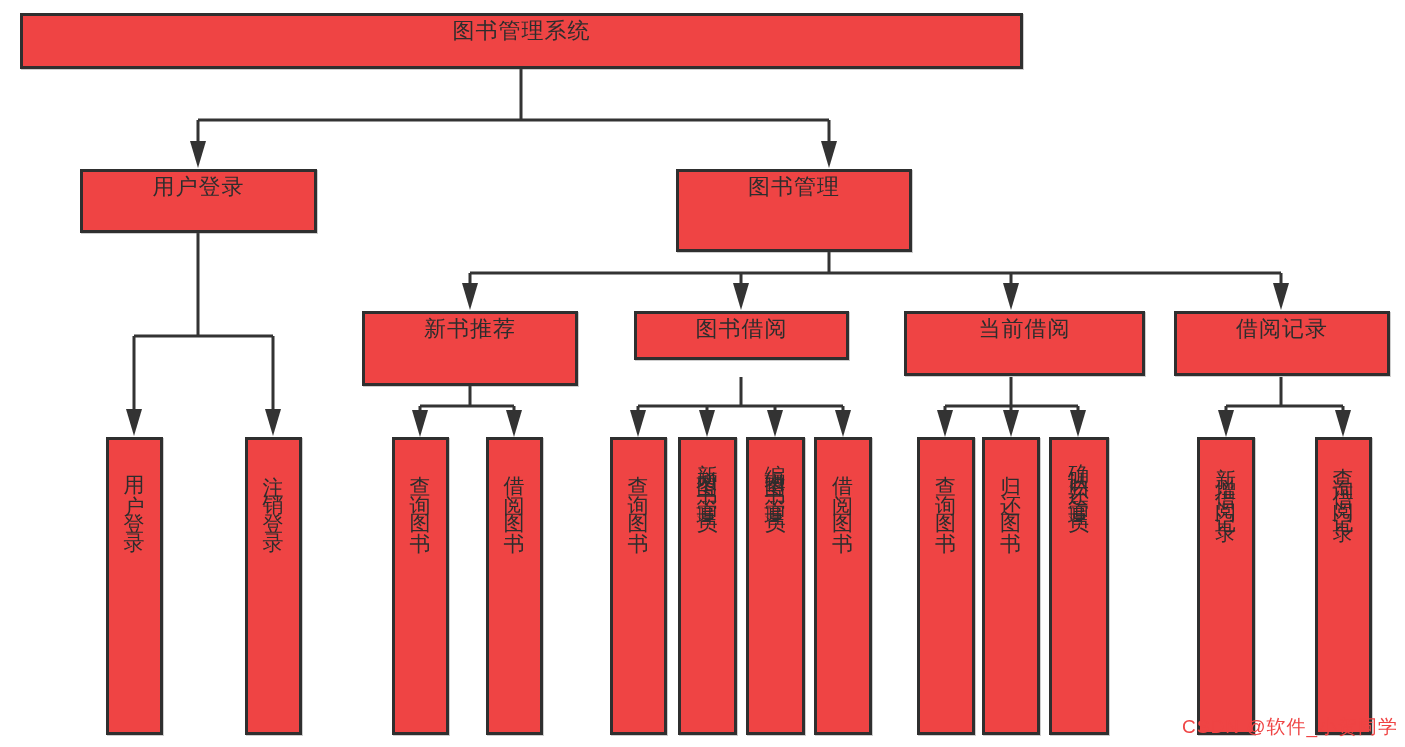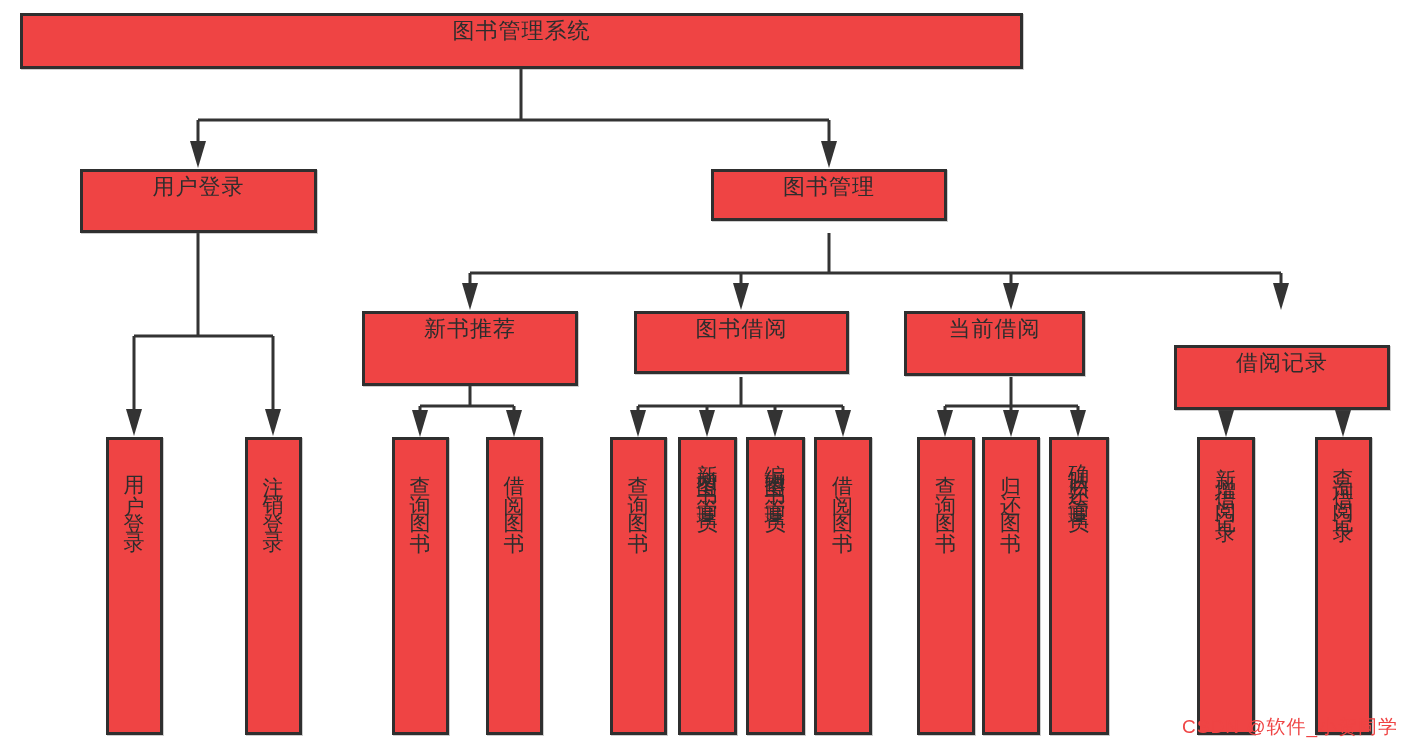--- a/index.html
+++ b/index.html
@@ -94,34 +94,34 @@
     </g>
   </svg>
 
   <div class="node" style="left:20px;top:13px;width:1003px;height:56px;">
     <span class="hlabel">图书管理系统</span>
   </div>
 
   <div class="node" style="left:80px;top:169px;width:237px;height:64px;">
     <span class="hlabel">用户登录</span>
   </div>
-  <div class="node" style="left:711px;top:169px;width:236px;height:52px;">
+  <div class="node" style="left:676px;top:169px;width:236px;height:83px;">
     <span class="hlabel">图书管理</span>
   </div>
 
   <div class="node" style="left:362px;top:311px;width:216px;height:75px;">
     <span class="hlabel">新书推荐</span>
   </div>
-  <div class="node" style="left:634px;top:311px;width:215px;height:63px;">
+  <div class="node" style="left:634px;top:311px;width:215px;height:49px;">
     <span class="hlabel">图书借阅</span>
   </div>
-  <div class="node" style="left:904px;top:311px;width:181px;height:65px;">
+  <div class="node" style="left:904px;top:311px;width:241px;height:65px;">
     <span class="hlabel">当前借阅</span>
   </div>
-  <div class="node" style="left:1174px;top:311px;width:216px;height:65px;margin-top:34px;">
+  <div class="node" style="left:1174px;top:311px;width:216px;height:65px;">
     <span class="hlabel">借阅记录</span>
   </div>
 
   <div class="node" style="left:106px;top:437px;width:57px;height:298px;">
     <span class="vtext v-short">用户登录</span>
   </div>
   <div class="node" style="left:245px;top:437px;width:57px;height:298px;">
     <span class="vtext v-short">注销登录</span>
   </div>
 

